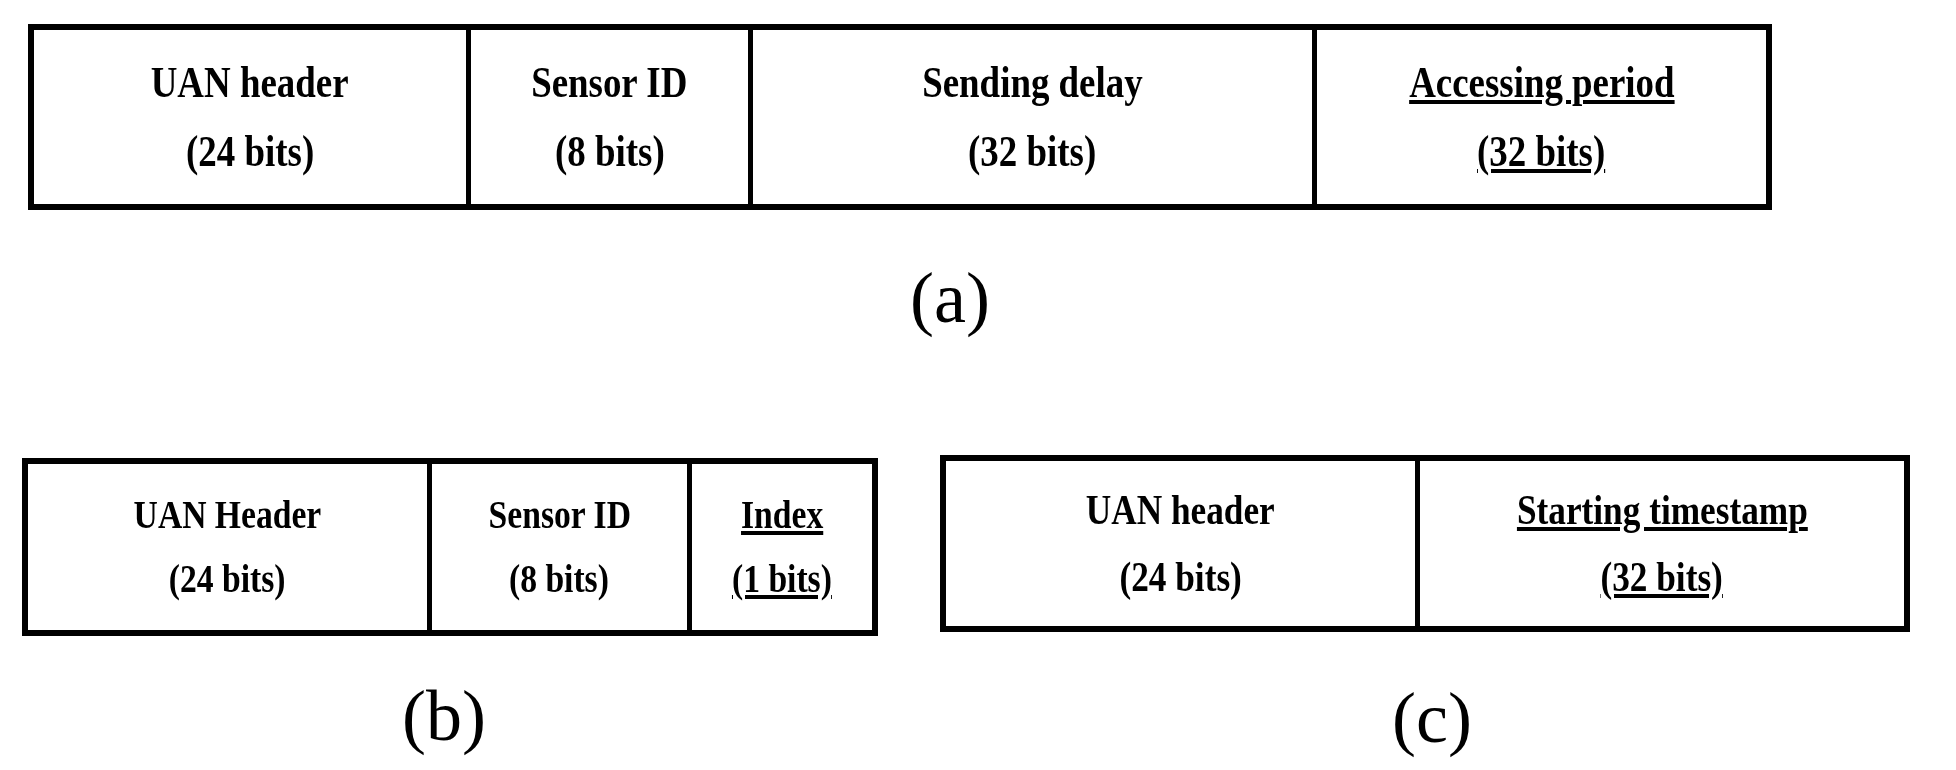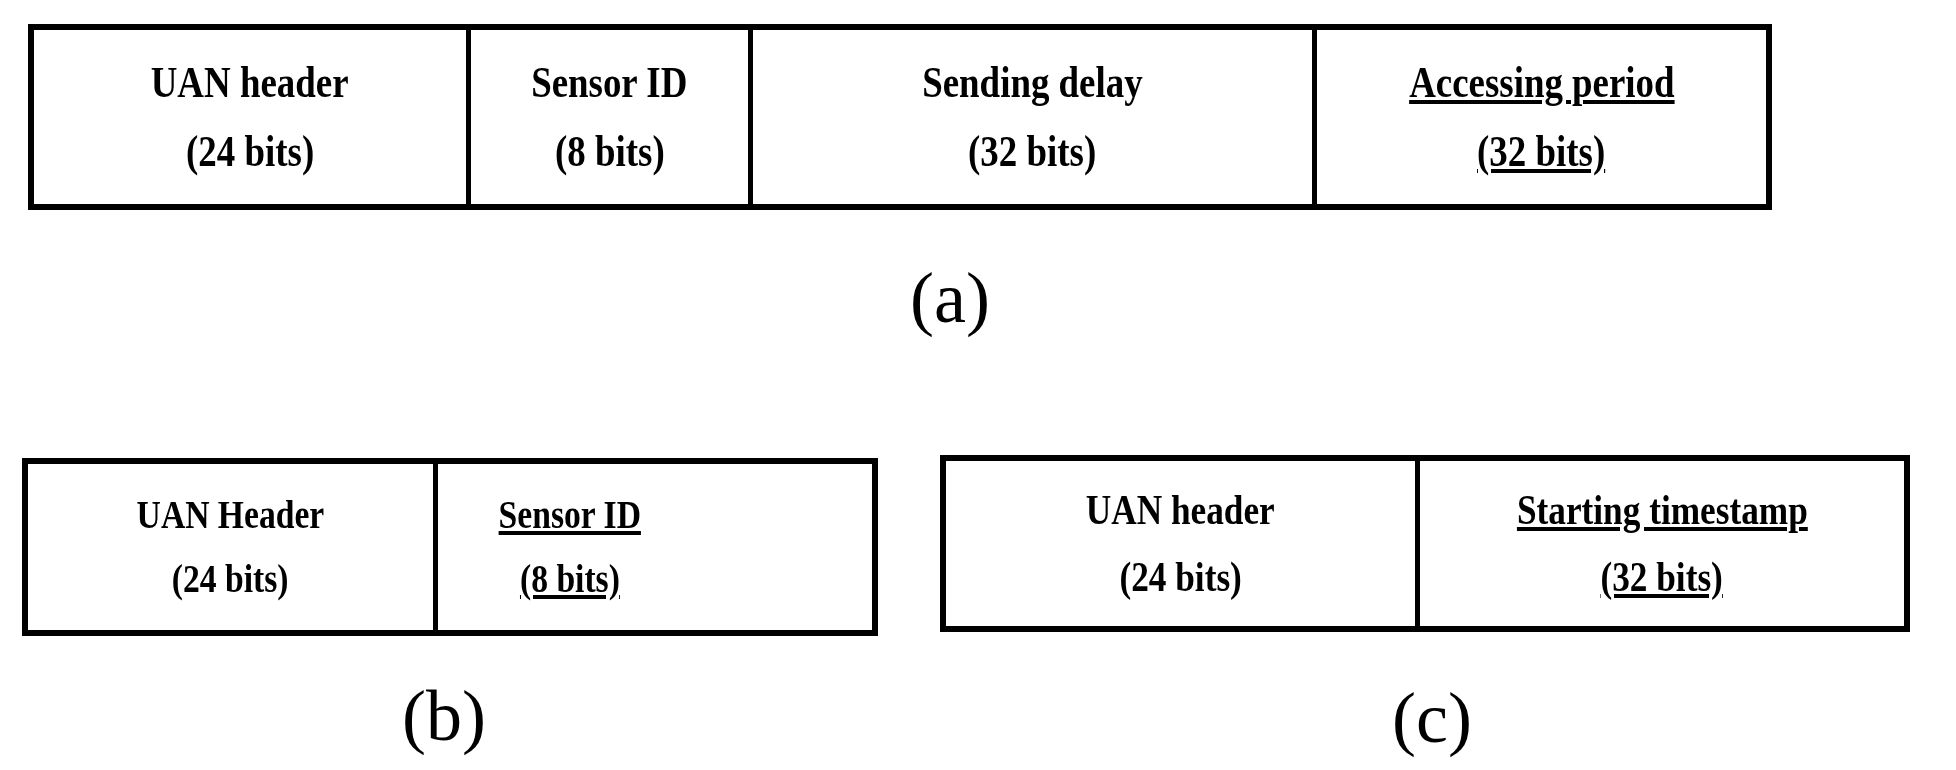--- a/index.html
+++ b/index.html
@@ -135,20 +135,24 @@
     <div class="field" style="width:410px">
       <span class="field-name">UAN Header</span>
       <span class="field-size">(24 bits)</span>
     </div>
 
     <div class="field" style="width:263px">
       <span class="field-name">Sensor ID</span>
       <span class="field-size">(8 bits)</span>
     </div>
 
+    <div class="field" style="width:183px">
+      <span class="field-name">Index</span>
+      <span class="field-size">(1 bits)</span>
+    </div>
 
   </div>
 
   <div class="caption" id="caption-b">(b)</div>
 
   <div class="packet packet-c" id="packet-c">
 
     <div class="field" style="width:480px">
       <span class="field-name">UAN header</span>
       <span class="field-size">(24 bits)</span>

